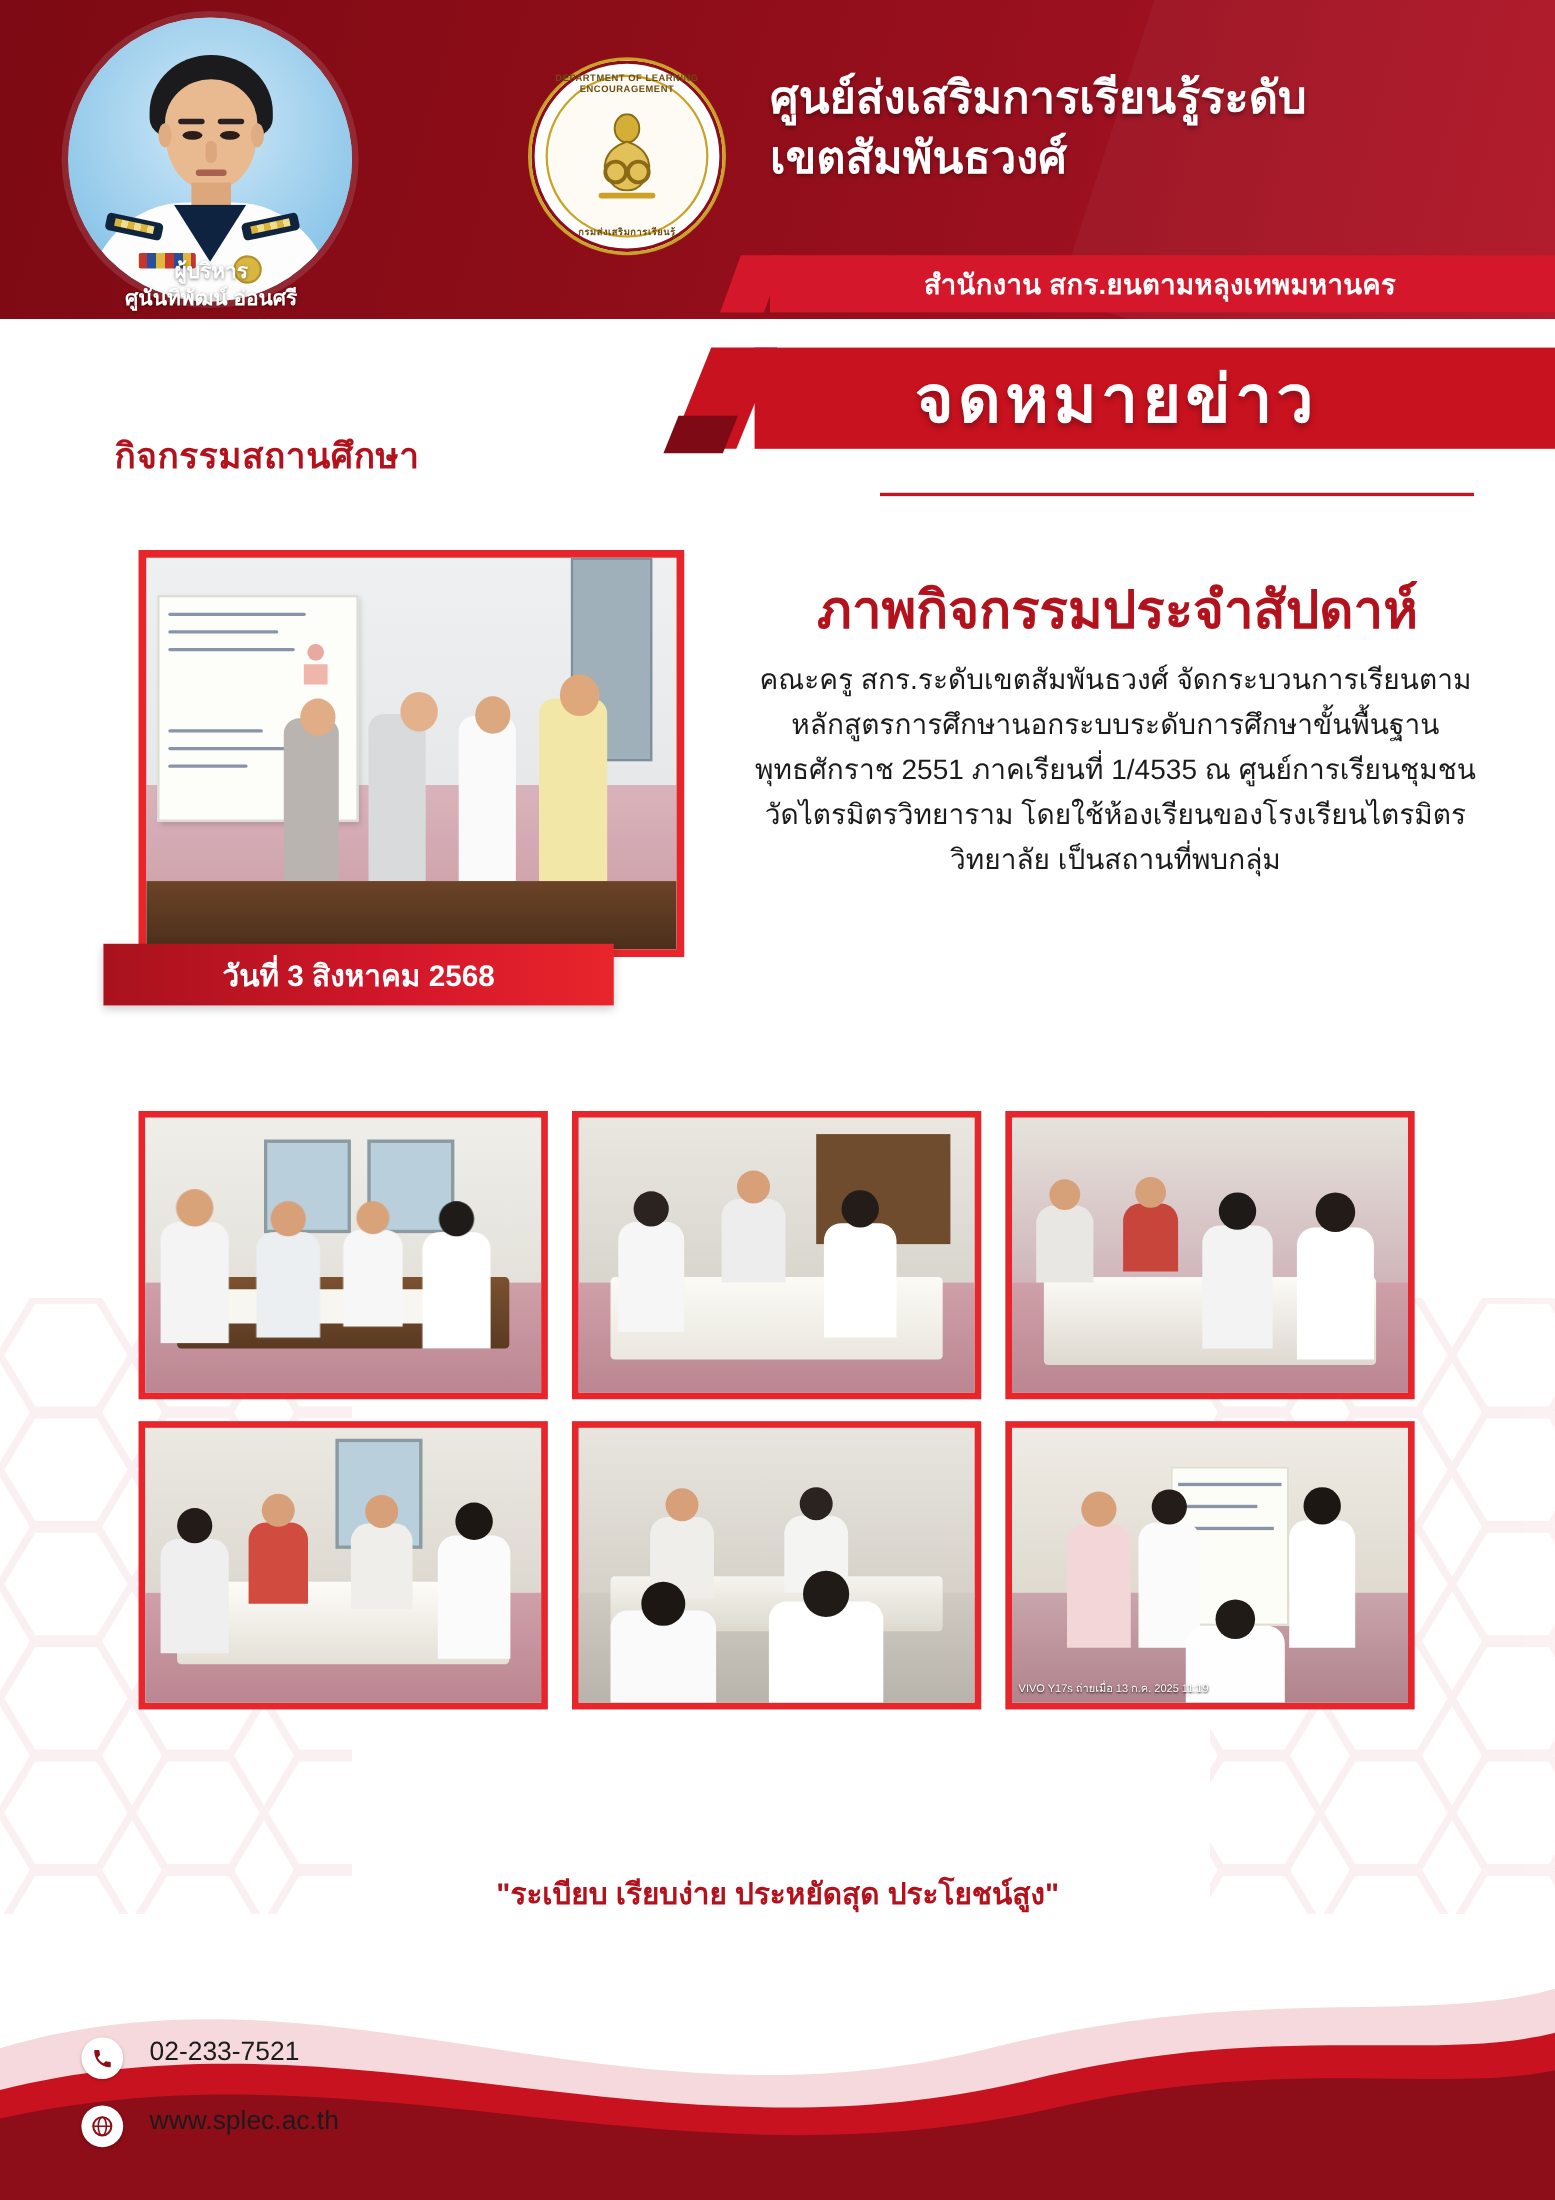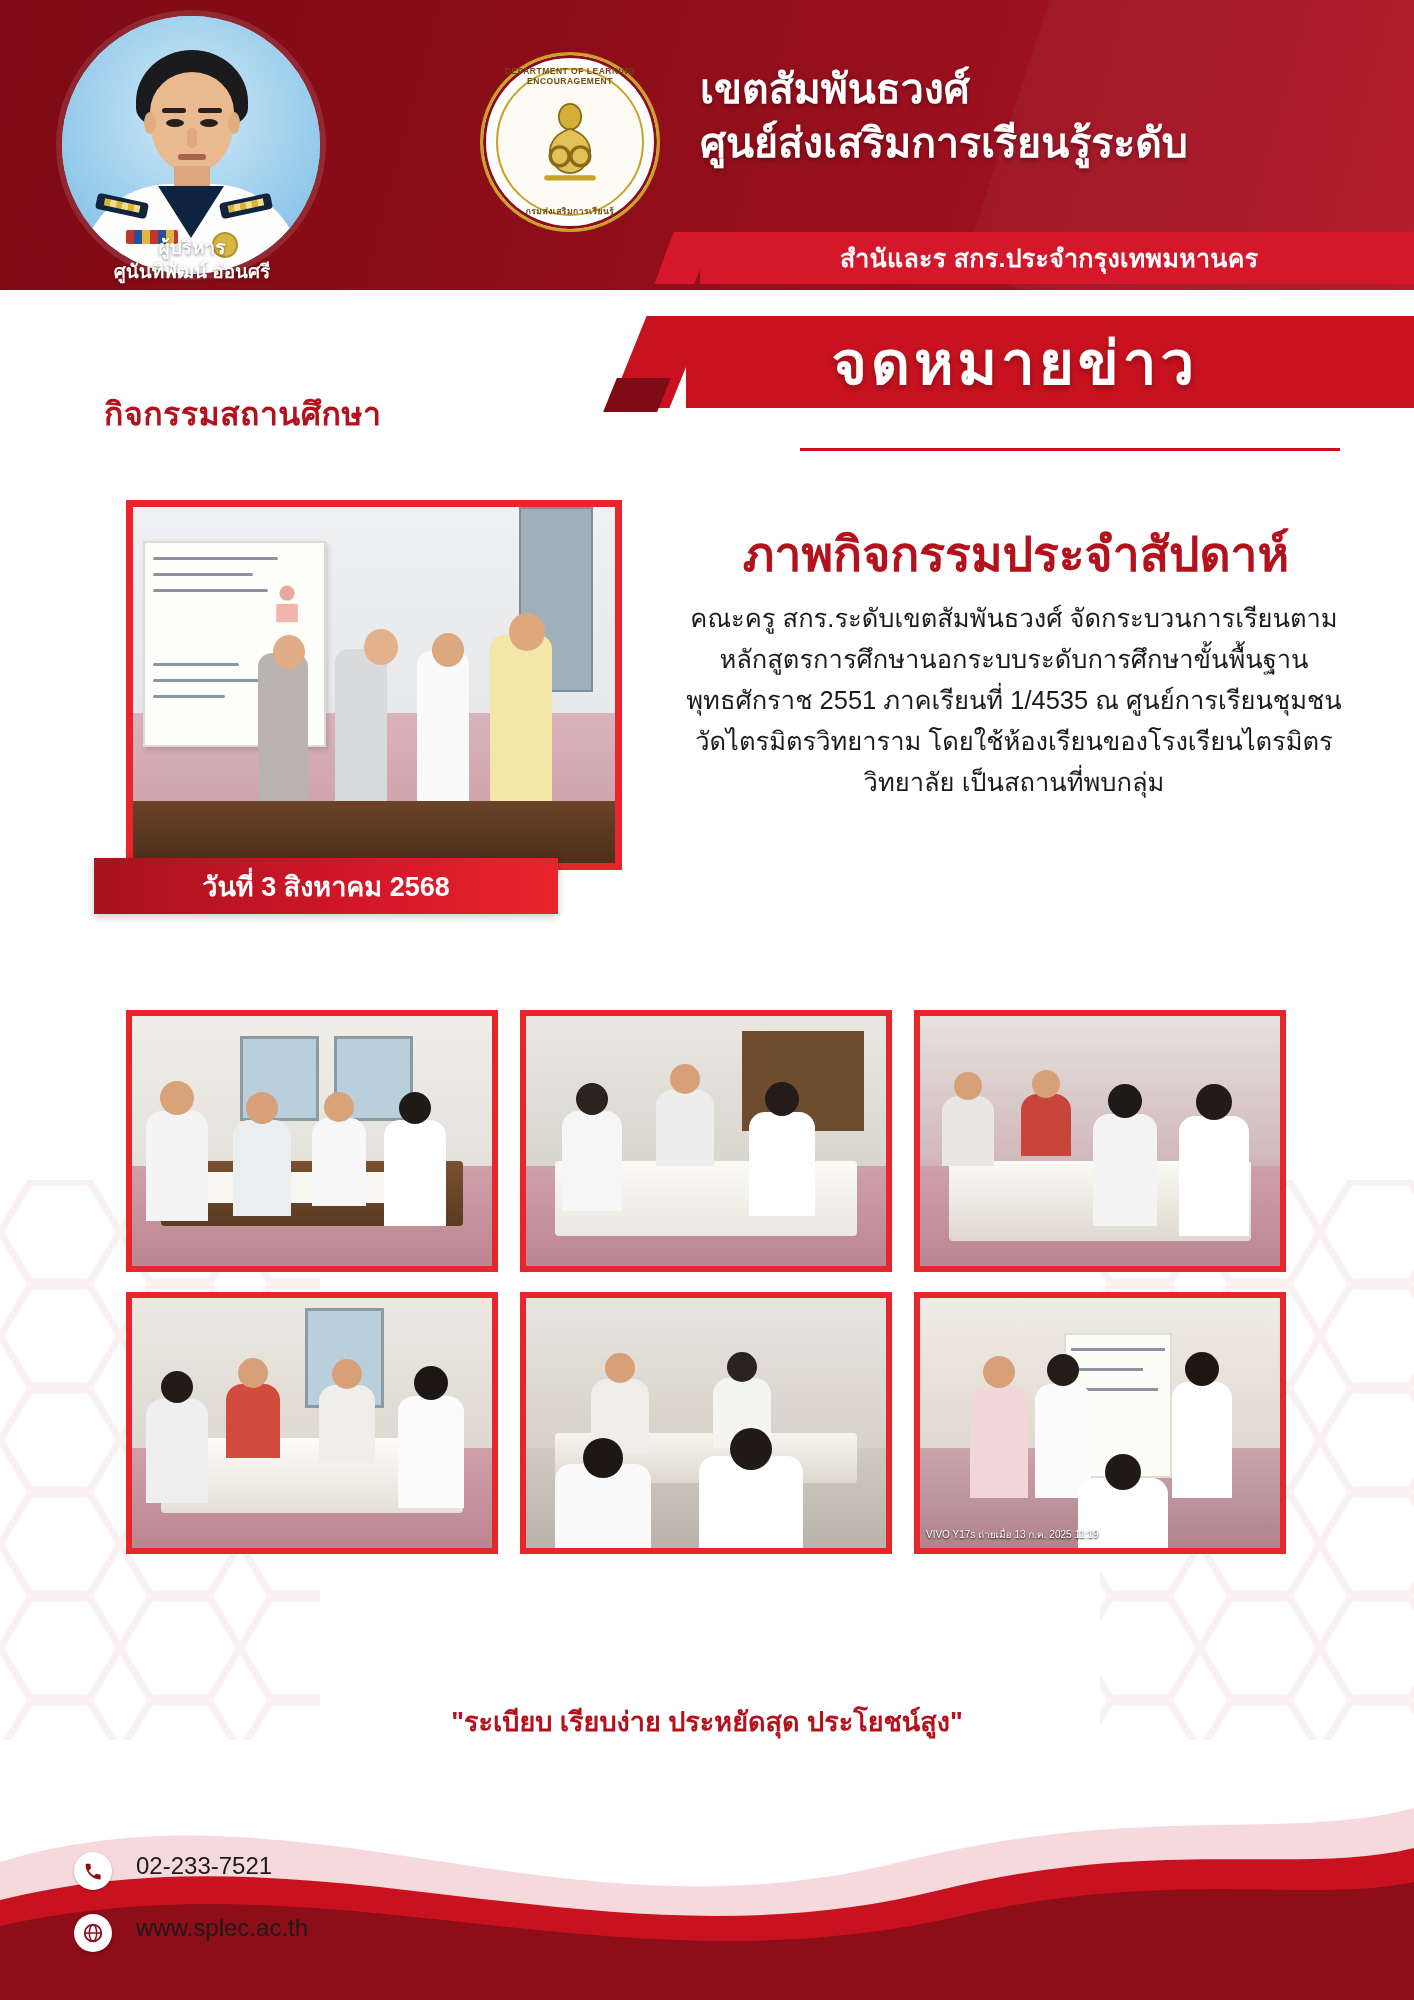--- a/index.html
+++ b/index.html
@@ -398,26 +398,26 @@
       <path d="M50 30 C26 38 20 58 34 74 C42 84 58 84 66 74 C80 58 74 38 50 30 Z" fill="#e2c158" stroke="#8a6a16" stroke-width="2"></path>
       <circle cx="38" cy="62" r="11" fill="none" stroke="#8a6a16" stroke-width="4"></circle>
       <circle cx="62" cy="62" r="11" fill="none" stroke="#8a6a16" stroke-width="4"></circle>
       <rect x="20" y="84" width="60" height="6" rx="3" fill="#c9a227"></rect>
     </svg>
     <div class="em-txt-top">DEPARTMENT OF LEARNING ENCOURAGEMENT</div>
     <div class="em-txt-bot">กรมส่งเสริมการเรียนรู้</div>
   </div>
 
   <div class="hdr-title">
+    <div>ศูนย์ส่งเสริมการเรียนรู้ระดับ</div>
     <div>เขตสัมพันธวงศ์</div>
-    <div>ศูนย์ส่งเสริมการเรียนรู้ระดับ</div>
   </div>
 
   <div class="hdr-sub-bar">
-    <div class="hdr-sub">สำนัและร สกร.ประจำกรุงเทพมหานคร</div>
+    <div class="hdr-sub">สำนักงาน สกร.ยนตามหลุงเทพมหานคร</div>
   </div>
 
   <div class="ribbon">
     <div class="ribbon-text">จดหมายข่าว</div>
   </div>
   <div class="ribbon-underline"></div>
 
   <div class="sec-heading">กิจกรรมสถานศึกษา</div>
 
   <div class="feature-photo">

